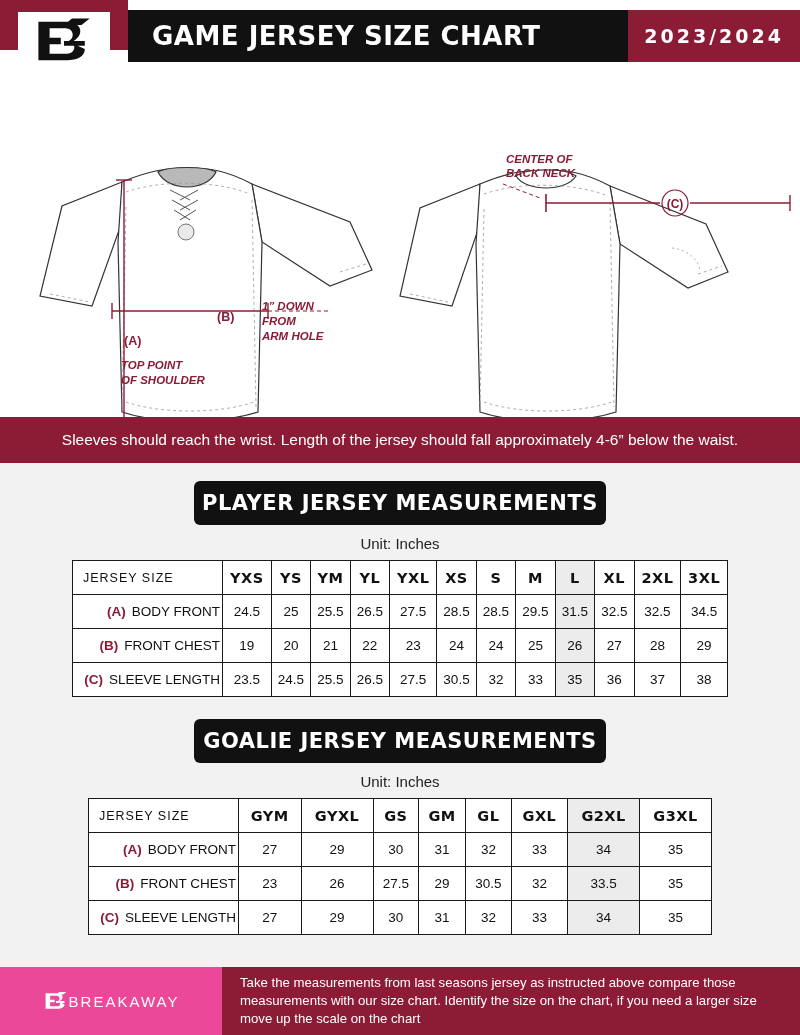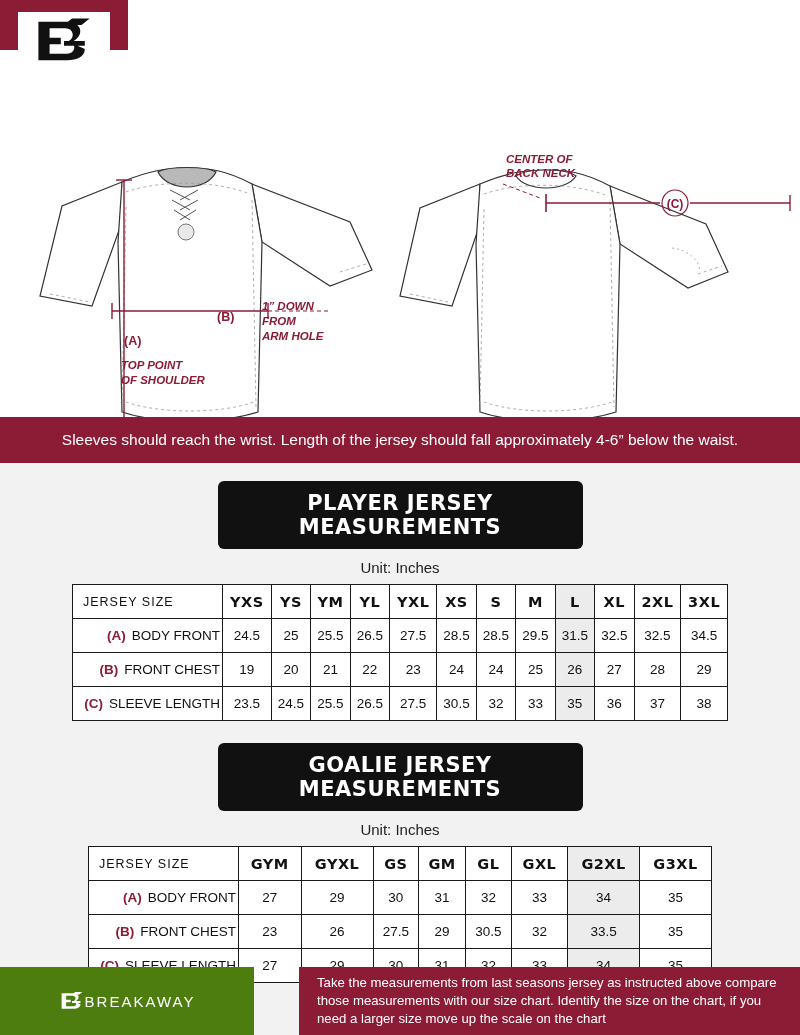--- a/index.html
+++ b/index.html
@@ -43,21 +43,21 @@
   
   .note-band {
     background: #8c1b36; color: #ffffff; text-align: center;
     padding: 12px 60px; font-size: 15.5px; line-height: 1.45;
   }
 
   
   .section { position: relative; background: #f2f2f2; padding-top: 18px; }
   .pill {
     margin: 0 auto; background: #111111; color: #ffffff;
-    width: 365px; text-align: center; padding: 10px 0;
+    width: 412px; text-align: center; padding: 10px 0;
     font-size: 21px; font-weight: bold; letter-spacing: 0.5px;
     border-radius: 6px; font-family: "DejaVu Sans", sans-serif;
   }
   .unit {
     text-align: center; font-size: 15px; color: #222;
     margin: 10px 0 8px 0;
   }
 
   
   table { border-collapse: collapse; background: #ffffff; }
@@ -74,27 +74,27 @@
   }
   th.size-head { font-size: 12.5px; letter-spacing: 1px; }
   td.label-cell { text-align: right; padding-left: 8px; font-size: 13.5px; }
   .tag { color: #8c1b36; font-weight: bold; margin-right: 6px; }
   th.hdr { font-weight: bold; font-size: 14.5px; font-family: "DejaVu Sans", sans-serif; }
   .hl { background: #ececec; }
 
   
   .footer { position: absolute; left: 0; bottom: 0; width: 800px; height: 68px; display: flex; }
   .footer-brand {
-    width: 254px; background: #4d7c0f; display: flex; align-items: center;
+    width: 222px; background: #ec4899; display: flex; align-items: center;
     justify-content: center; gap: 0;
   }
   .footer-brand-text { color: #ffffff; font-size: 15px; letter-spacing: 2px; }
   .footer-note {
     flex: 1; background: #8c1b36; color: #ffffff; font-size: 13.2px;
-    line-height: 1.35; padding: 8px 14px 8px 18px; display: flex; align-items: center; margin-left: 45px;
+    line-height: 1.35; padding: 8px 14px 8px 18px; display: flex; align-items: center;
   }
   
   .watermark {
     position: absolute; right: 10px; top: 500px; width: 340px; height: 430px;
     opacity: 0.06; pointer-events: none;
   }
 </style>
 </head>
 <body>
 
@@ -104,20 +104,24 @@
     <path d="M30 10 L150 10 C185 10 195 45 170 70 C150 90 120 95 120 95 C120 95 165 100 180 130 C198 165 175 250 130 250 L30 250 Z M65 45 L65 110 L120 110 C150 110 155 45 125 45 Z M65 145 L65 215 L125 215 C160 215 160 145 125 145 Z" fill="#999"></path>
   </svg>
 
   <div class="header">
     <div class="header-left-block"></div>
     <div class="logo-box">
       <svg class="logo-svg" viewBox="0 0 80 60">
         <path d="M8 6 L44 6 C62 6 66 22 52 30 L66 30 L66 36 L40 36 L40 30 L46 30 C54 26 52 14 42 14 L22 14 L22 26 L36 26 L36 34 L22 34 L22 46 L44 46 C54 46 56 34 48 32 L66 40 C66 50 56 54 44 54 L8 54 Z" fill="#111"></path>
         <path d="M50 2 L72 2 L62 10 L40 10 Z" fill="#111"></path>
       </svg>
+    </div>
+    <div class="title-bar">
+      <div class="title-text">GAME JERSEY SIZE CHART</div>
+      <div class="season-box">2023/2024</div>
     </div>
   </div>
 
   <div class="diagram">
     <svg width="800" height="345" viewBox="0 0 800 345">
 
       <g stroke="#333" fill="#ffffff" stroke-width="1.2">
 
         <path d="M122 110 L62 134 L40 224 L92 234 L122 150 Z"></path>
 

